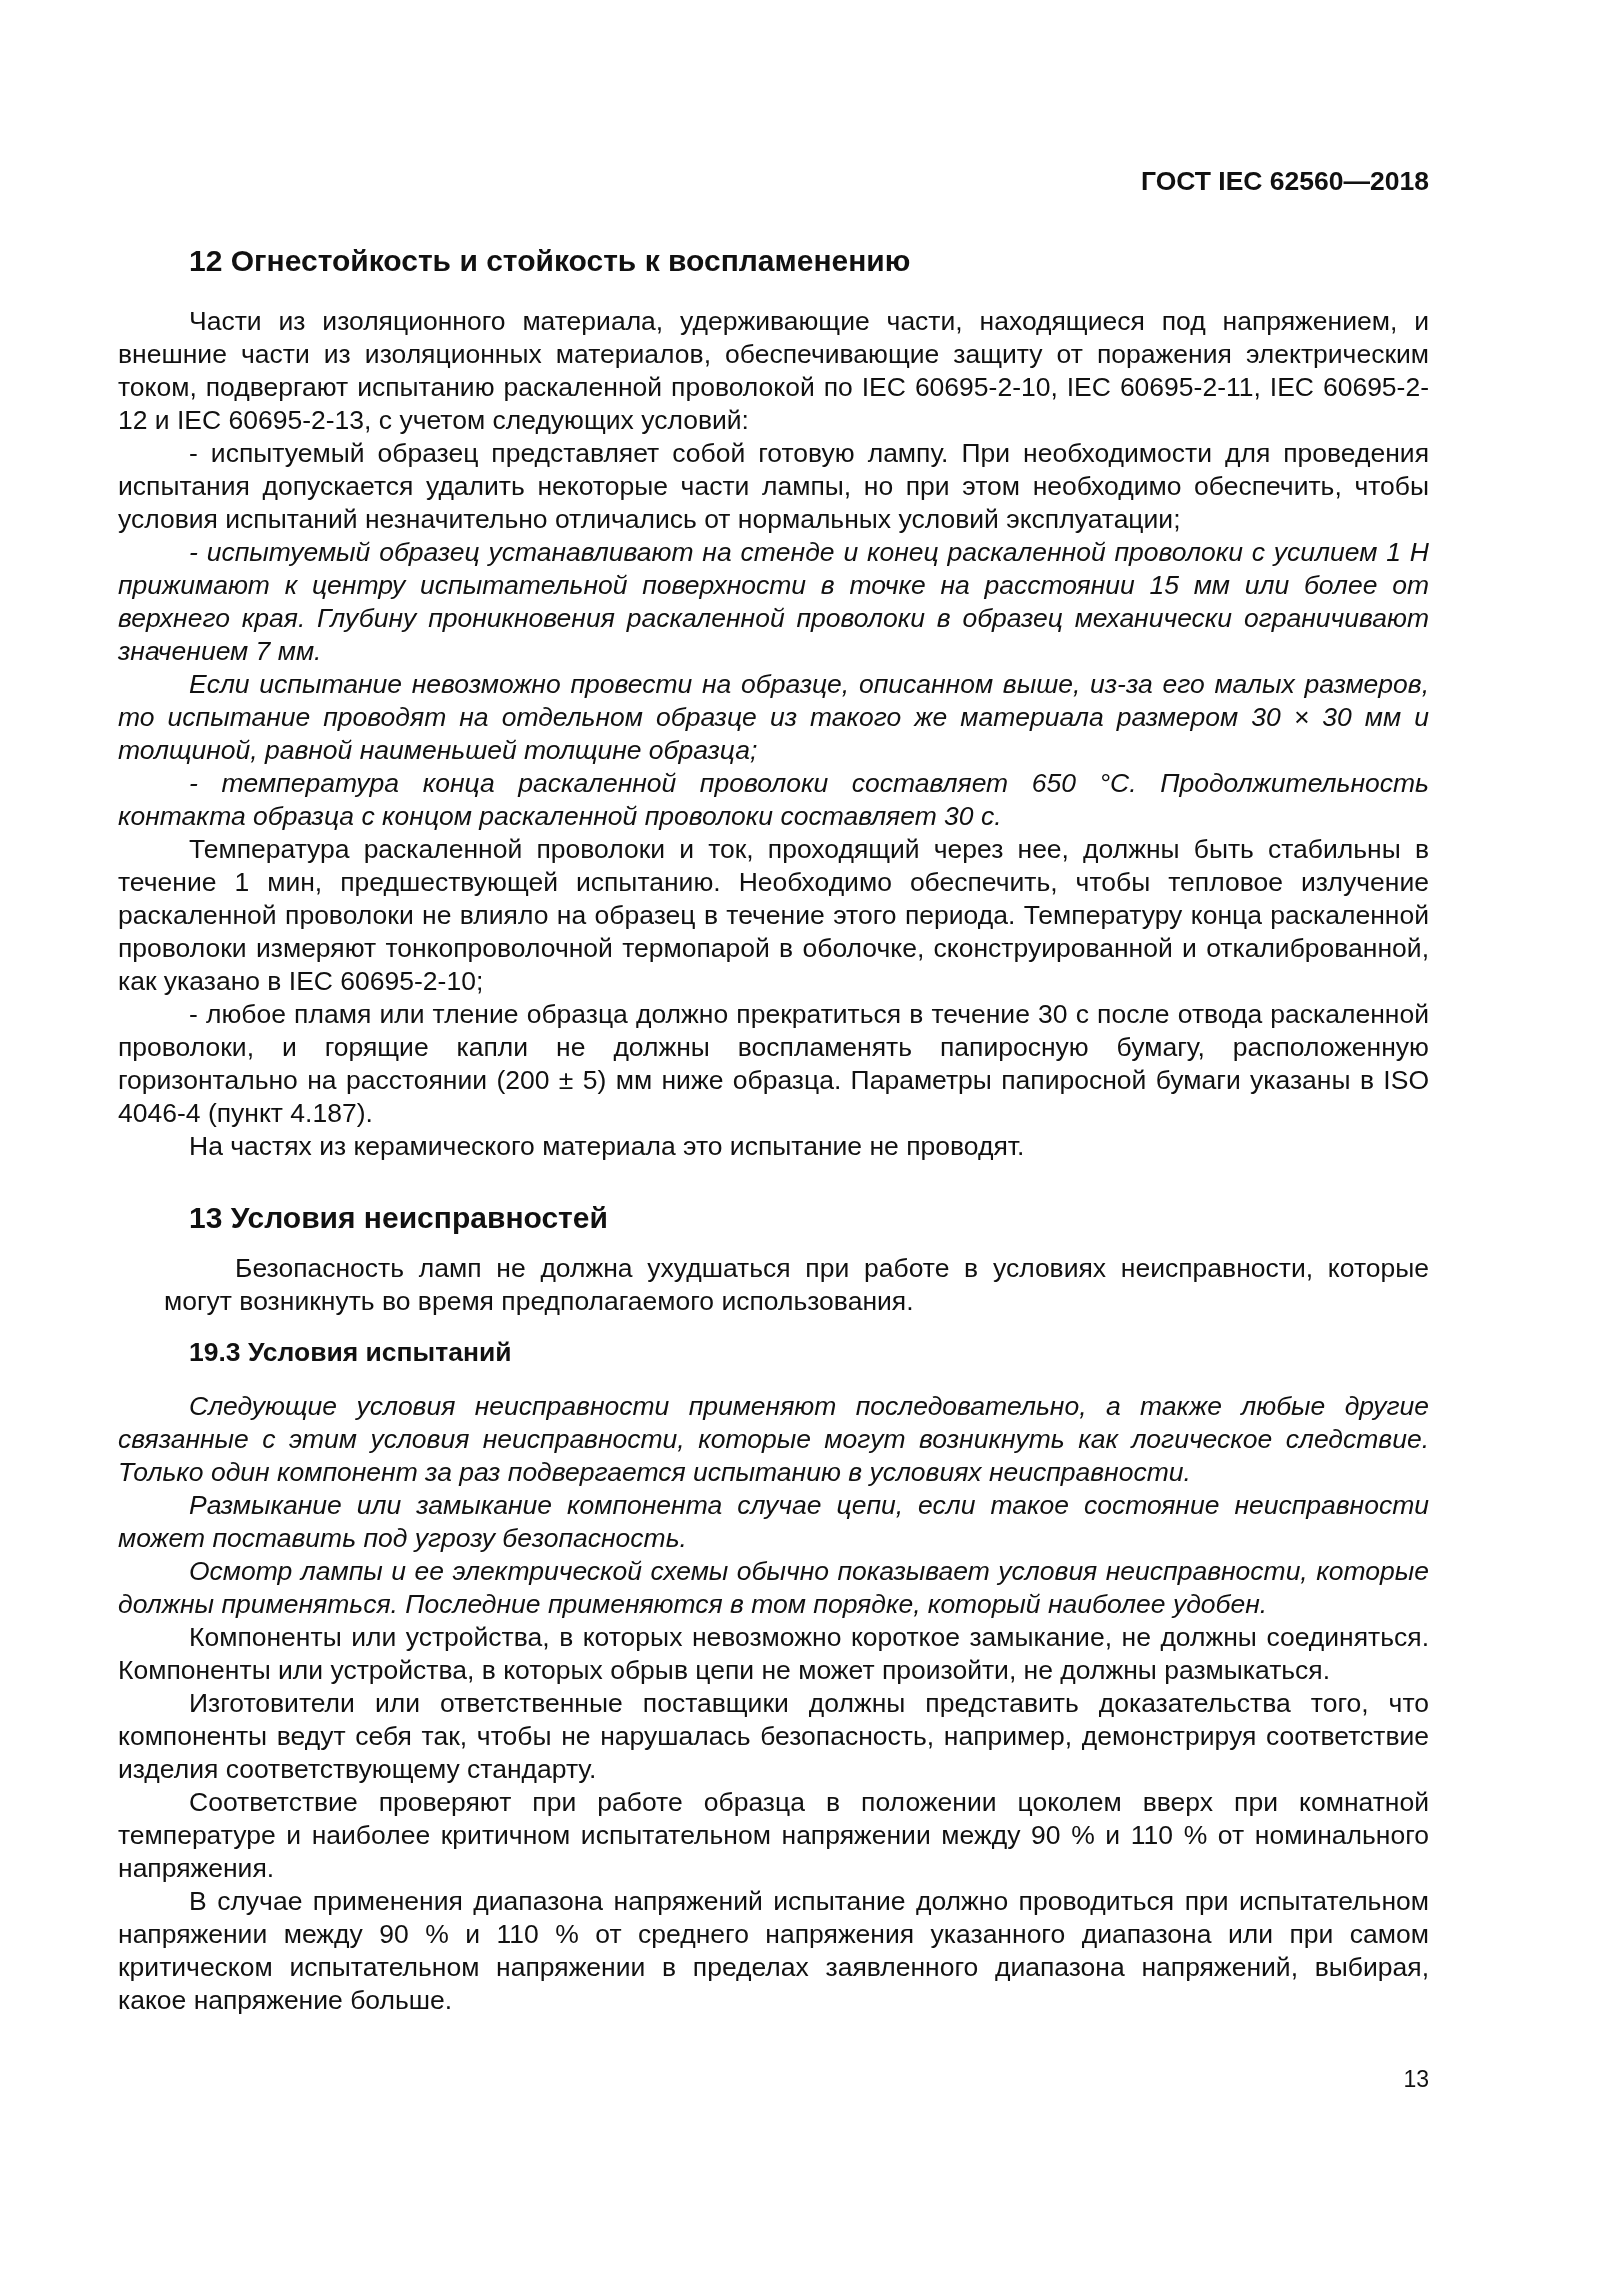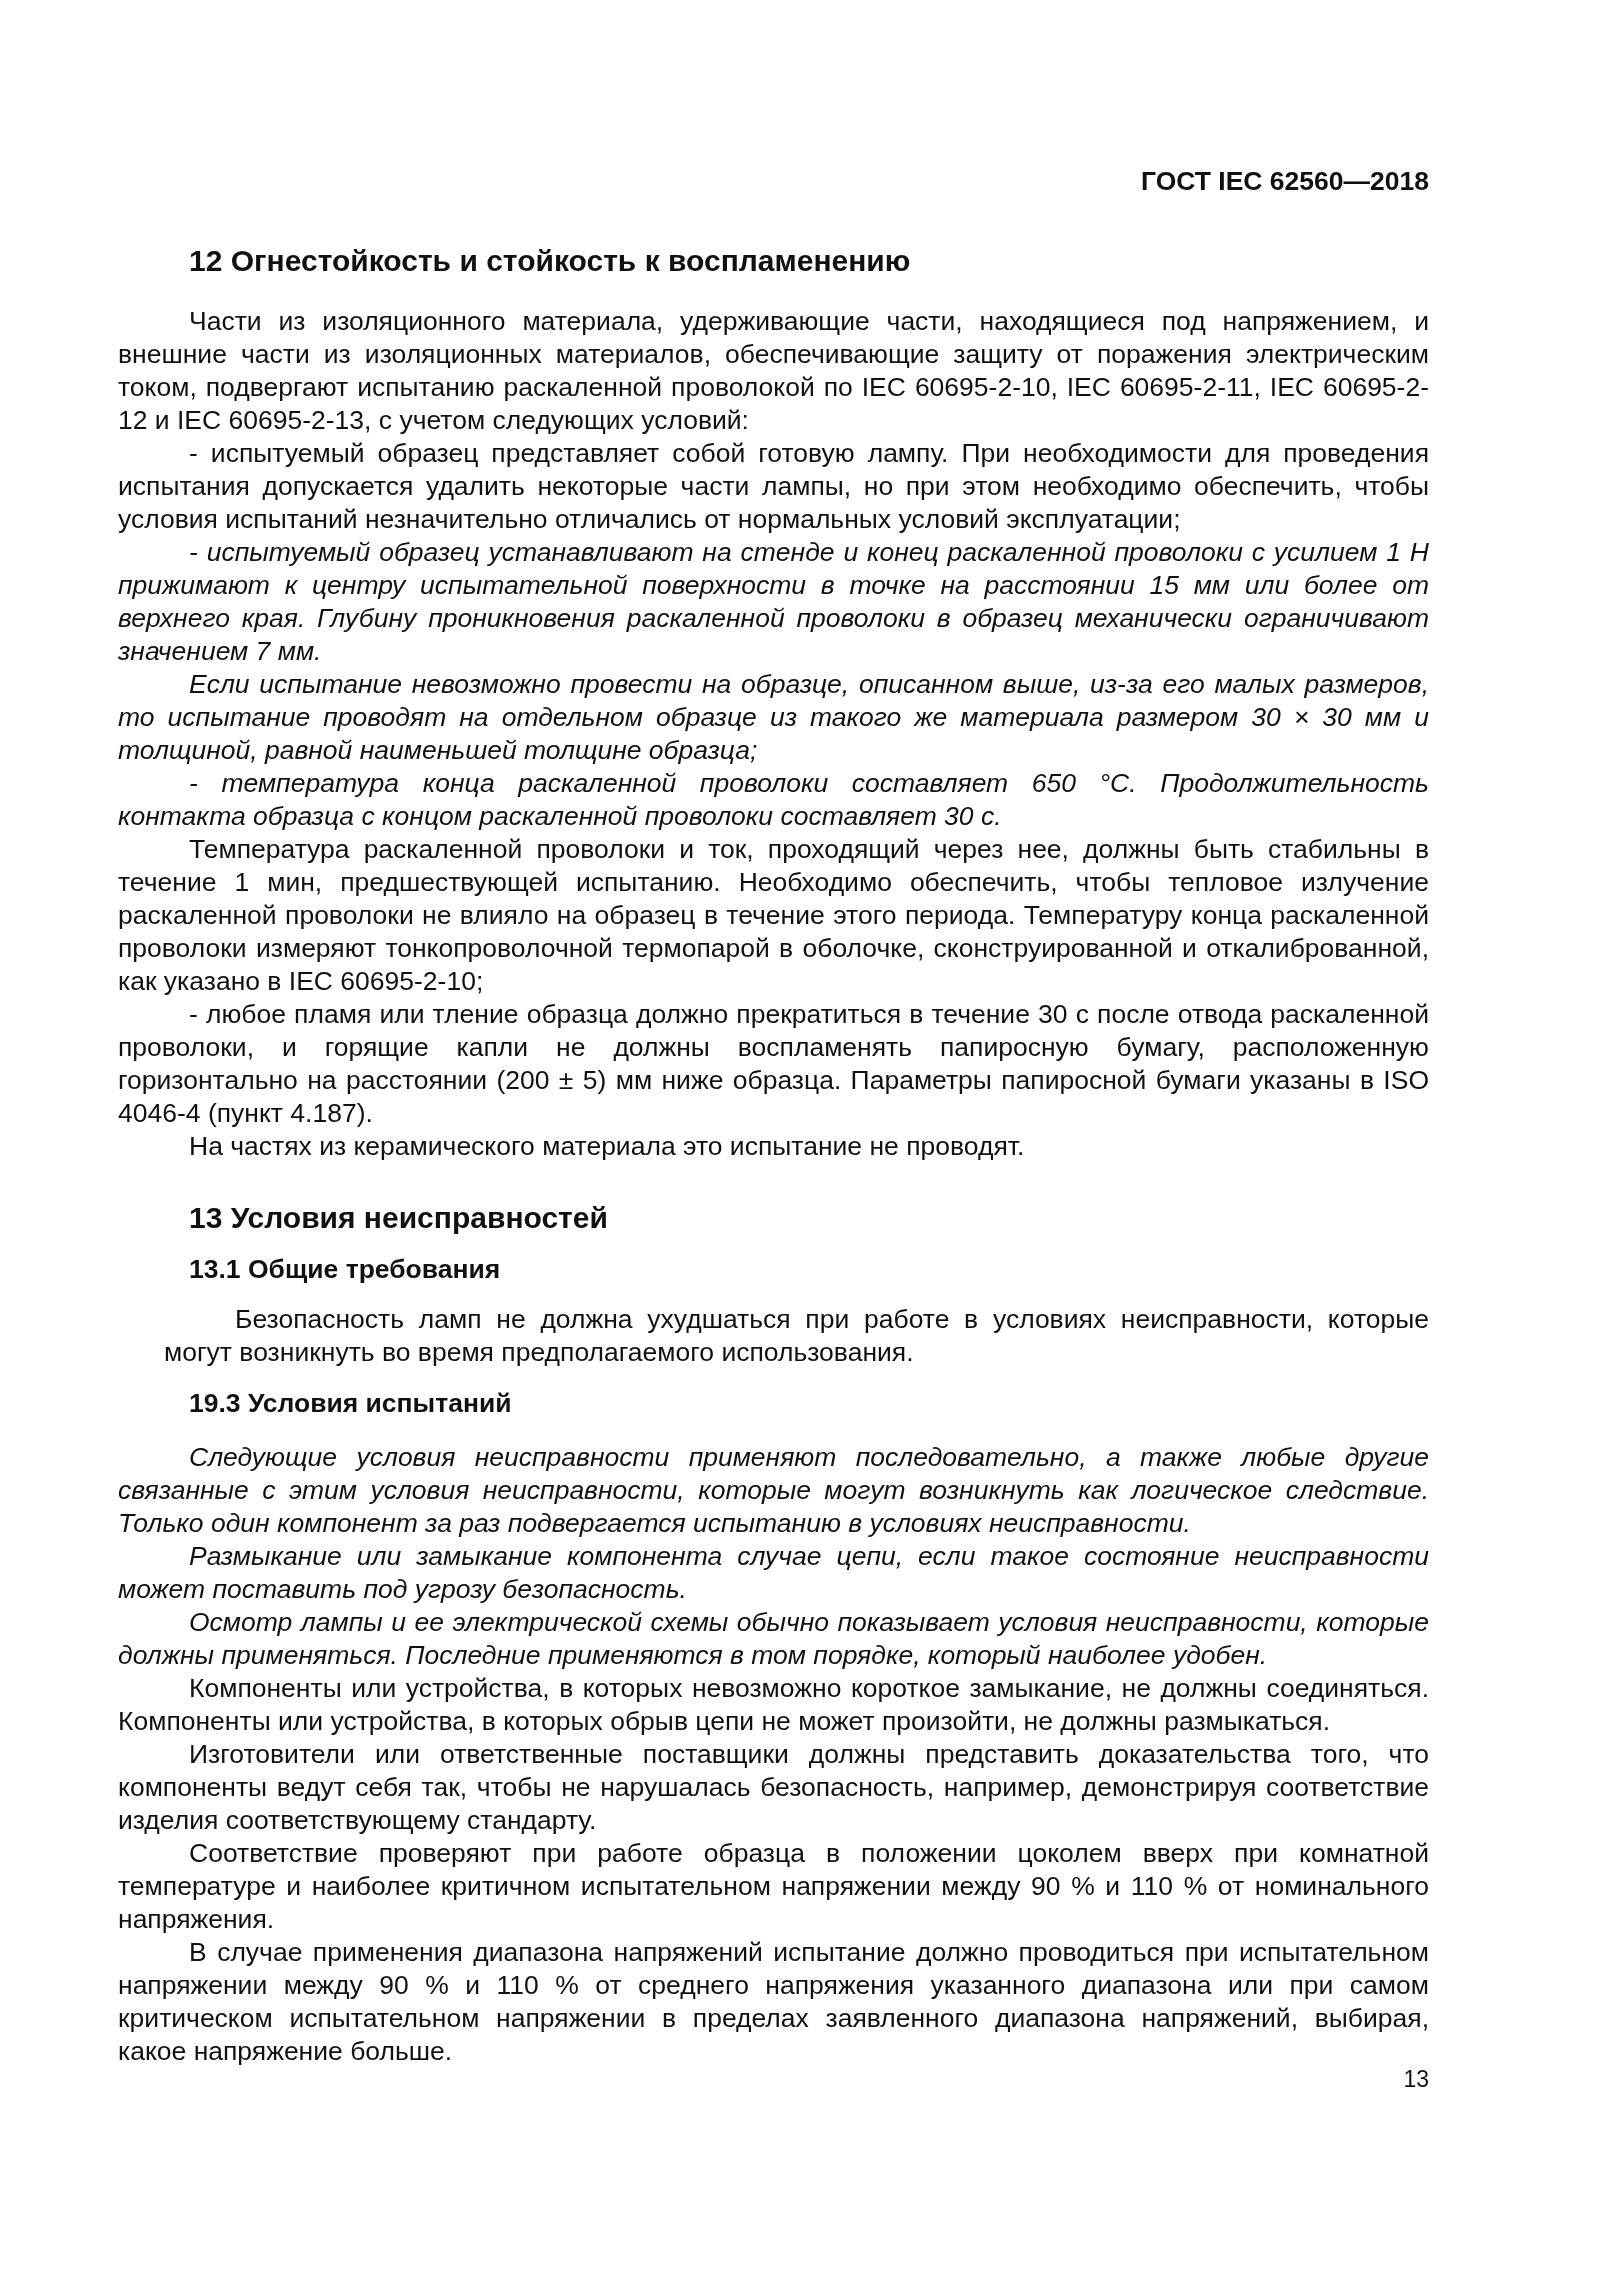--- a/index.html
+++ b/index.html
@@ -77,21 +77,20 @@
     <p class="body-p">- испытуемый образец представляет собой готовую лампу. При необходимости для проведения испытания допускается удалить некоторые части лампы, но при этом необходимо обеспечить, чтобы условия испытаний незначительно отличались от нормальных условий эксплуатации;</p>
     <p class="body-p italic">- испытуемый образец устанавливают на стенде и конец раскаленной проволоки с усилием 1 Н прижимают к центру испытательной поверхности в точке на расстоянии 15 мм или более от верхнего края. Глубину проникновения раскаленной проволоки в образец механически ограничивают значением 7 мм.</p>
     <p class="body-p italic">Если испытание невозможно провести на образце, описанном выше, из-за его малых размеров, то испытание проводят на отдельном образце из такого же материала размером 30 × 30 мм и толщиной, равной наименьшей толщине образца;</p>
     <p class="body-p italic">- температура конца раскаленной проволоки составляет 650 °С. Продолжительность контакта образца с концом раскаленной проволоки составляет 30 с.</p>
     <p class="body-p">Температура раскаленной проволоки и ток, проходящий через нее, должны быть стабильны в течение 1 мин, предшествующей испытанию. Необходимо обеспечить, чтобы тепловое излучение раскаленной проволоки не влияло на образец в течение этого периода. Температуру конца раскаленной проволоки измеряют тонкопроволочной термопарой в оболочке, сконструированной и откалиброванной, как указано в IEC 60695-2-10;</p>
     <p class="body-p">- любое пламя или тление образца должно прекратиться в течение 30 с после отвода раскаленной проволоки, и горящие капли не должны воспламенять папиросную бумагу, расположенную горизонтально на расстоянии (200 ± 5) мм ниже образца. Параметры папиросной бумаги указаны в ISO 4046-4 (пункт 4.187).</p>
     <p class="body-p">На частях из керамического материала это испытание не проводят.</p>
 
     <h1 class="sec-h1" id="h13">13 Условия неисправностей</h1>
 
-    <h2 class="sec-h2" id="h13-1">13.1 Общие требования</h2>
 
     <p class="body-p" id="p9">Безопасность ламп не должна ухудшаться при работе в условиях неисправности, которые могут возникнуть во время предполагаемого использования.</p>
 
     <h2 class="sec-h2" id="h13-2">19.3 Условия испытаний</h2>
 
     <p class="body-p italic" id="p10">Следующие условия неисправности применяют последовательно, а также любые другие связанные с этим условия неисправности, которые могут возникнуть как логическое следствие. Только один компонент за раз подвергается испытанию в условиях неисправности.</p>
     <p class="body-p italic">Размыкание или замыкание компонента случае цепи, если такое состояние неисправности может поставить под угрозу безопасность.</p>
     <p class="body-p italic">Осмотр лампы и ее электрической схемы обычно показывает условия неисправности, которые должны применяться. Последние применяются в том порядке, который наиболее удобен.</p>
     <p class="body-p">Компоненты или устройства, в которых невозможно короткое замыкание, не должны соединяться. Компоненты или устройства, в которых обрыв цепи не может произойти, не должны размыкаться.</p>
     <p class="body-p">Изготовители или ответственные поставщики должны представить доказательства того, что компоненты ведут себя так, чтобы не нарушалась безопасность, например, демонстрируя соответствие изделия соответствующему стандарту.</p>

